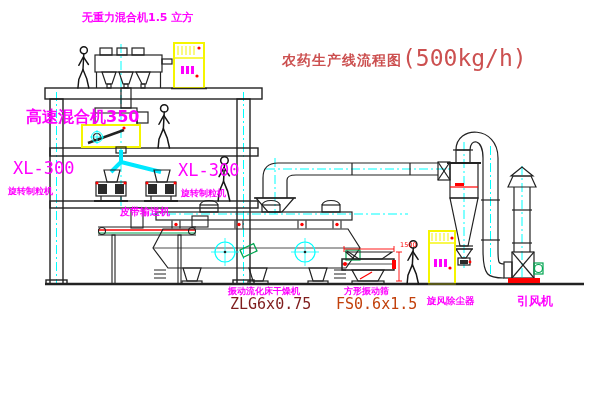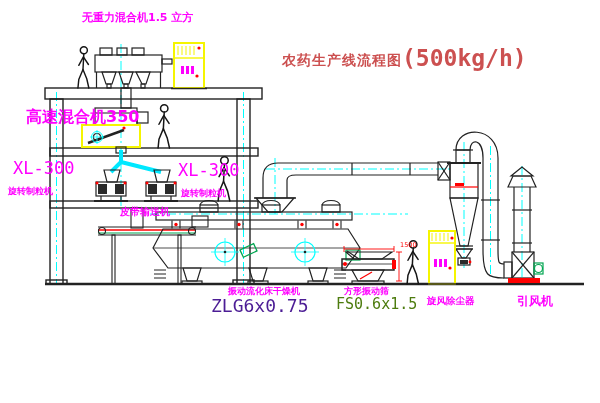--- a/index.html
+++ b/index.html
@@ -6,21 +6,21 @@
   .canvas{
     position:relative;width:584px;height:403px;background:#ffffff;
     overflow:hidden;font-family:"DejaVu Sans",sans-serif;
   }
   .canvas svg{position:absolute;left:0;top:0;}
   .lbl{position:absolute;white-space:nowrap;line-height:1;color:#ff00ff;font-weight:bold;}
   .mono{font-family:"DejaVu Sans Mono",monospace;font-weight:normal;}
   .red{color:#ff0000;font-weight:normal;margin-left:44px;}
   .title{position:absolute;white-space:nowrap;color:#cc5050;line-height:1;}
   .title-cn{font-size:14px;font-weight:bold;letter-spacing:1px;}
-  .title-cap{font-size:23px;font-family:"DejaVu Sans Mono",monospace;font-weight:bold;position:relative;top:1px;}
+  .title-cap{font-size:23px;font-family:"DejaVu Sans Mono",monospace;font-weight:normal;position:relative;top:1px;}
 </style>
 </head>
 <body>
 
 <div class="canvas">
 
 <svg width="600" height="403" viewBox="0 0 600 403">
   <defs>
     <g id="person" stroke="#161616" stroke-width="1.7" fill="none" stroke-linecap="round" stroke-linejoin="round">
       <circle cx="10.5" cy="5" r="4.2"></circle>
@@ -294,23 +294,23 @@
 
 <div class="lbl mono" style="left:13px;top:160px;font-size:17px;color:#ff00ff">XL-300</div>
 <div class="lbl" style="left:8px;top:187px;font-size:9px">旋转制粒机</div>
 
 <div class="lbl mono" style="left:178px;top:162px;font-size:17px;color:#ff00ff">XL-300</div>
 <div class="lbl" style="left:181px;top:189px;font-size:9px">旋转制粒机</div>
 
 <div class="lbl" style="left:120px;top:207px;font-size:10px">皮带输送机</div>
 
 <div class="lbl" style="left:228px;top:287px;font-size:9px">振动流化床干燥机</div>
-<div class="lbl mono" style="left:211px;top:297px;font-size:18px;color:#4c1d95">ZLG6x0.75</div>
+<div class="lbl mono" style="left:230px;top:297px;font-size:15px;color:#7f1d1d">ZLG6x0.75</div>
 
 <div class="lbl" style="left:344px;top:287px;font-size:9px">方形振动筛</div>
-<div class="lbl mono" style="left:336px;top:297px;font-size:15px;color:#4d7c0f">FS0.6x1.5</div>
+<div class="lbl mono" style="left:336px;top:297px;font-size:15px;color:#c2410c">FS0.6x1.5</div>
 
 <div class="lbl" style="left:427px;top:296px;font-size:9.5px">旋风除尘器</div>
 <div class="lbl" style="left:517px;top:295px;font-size:12px">引风机</div>
 
 <div class="lbl red" style="left:356px;top:242px;font-size:6.5px">1500</div>
 
 </div>
 
 </body></html>

